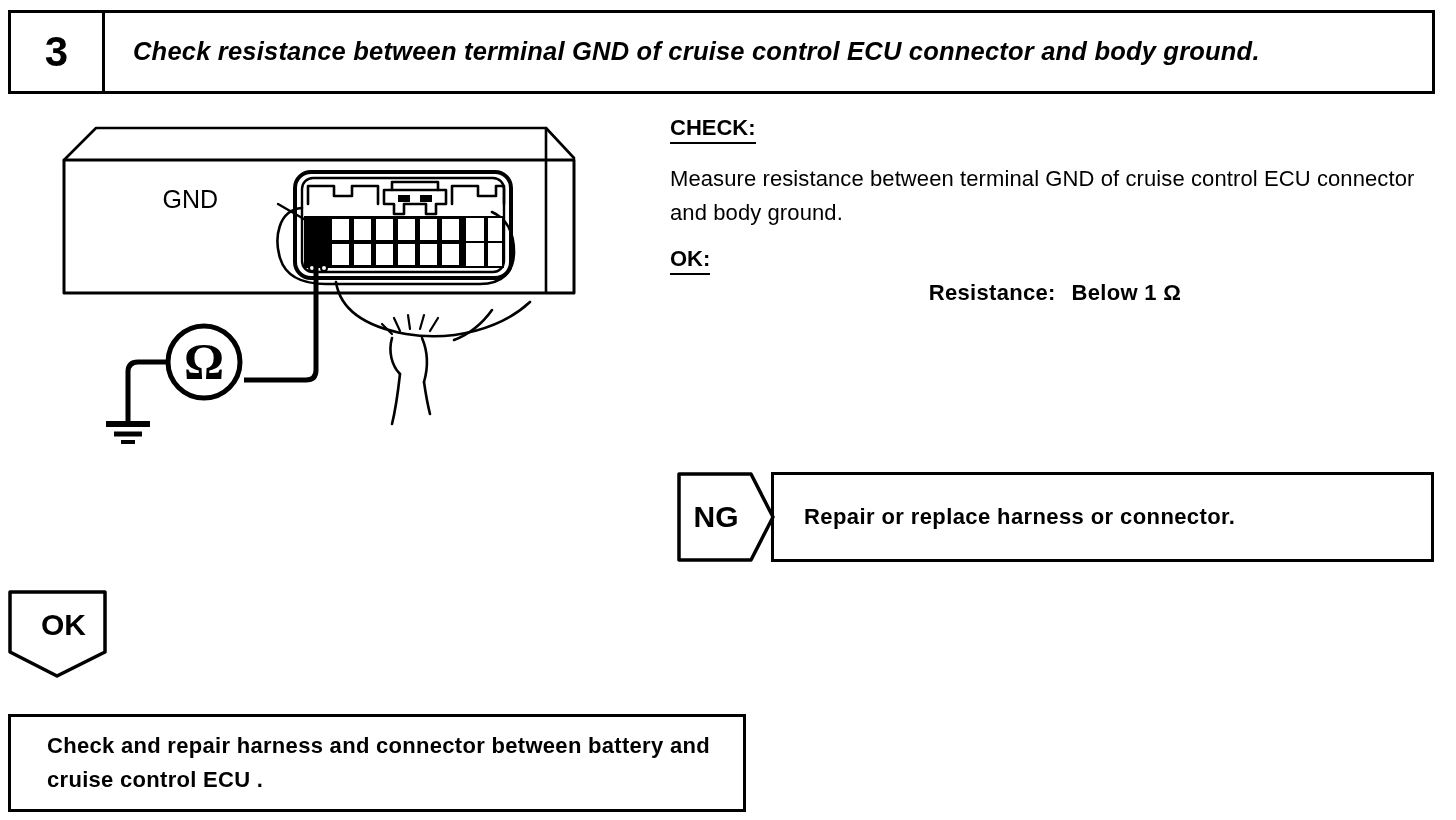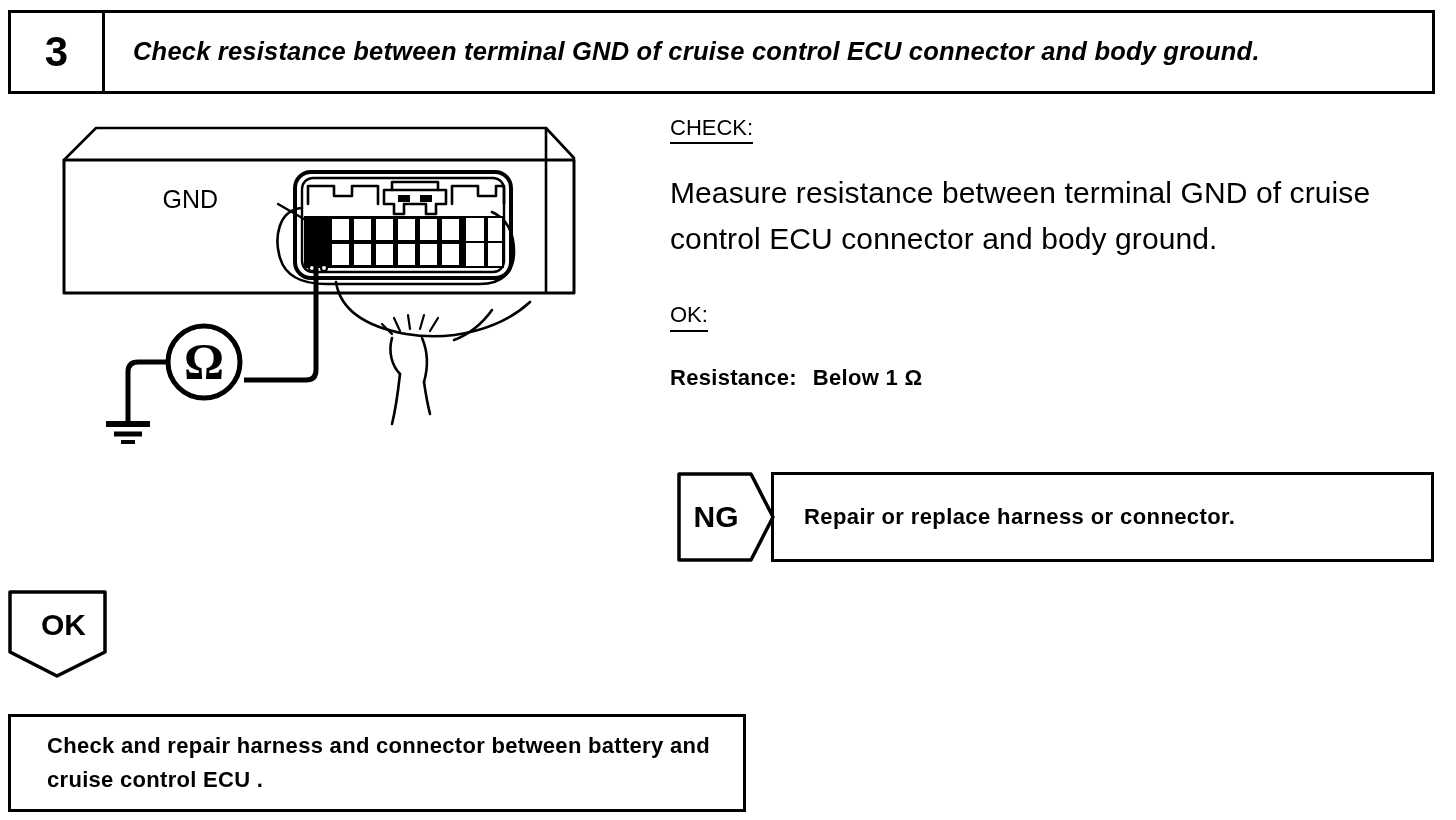--- a/index.html
+++ b/index.html
@@ -68,39 +68,40 @@
 
   
   .text-column {
     position: absolute;
     left: 670px;
     top: 116px;
     width: 770px;
   }
   .label-underlined {
     font-size: 22px;
-    font-weight: normal;
+    font-weight: bold;
     display: inline-block;
     border-bottom: 2.5px solid #000;
     padding-bottom: 2px;
     line-height: 1.1;
   }
   .body-text {
-    font-size: 30px;
+    font-size: 22px;
     line-height: 1.52;
-    margin-top: 26px;
+    margin-top: 18px;
     max-width: 762px;
     letter-spacing: 0.1px;
   }
-  .ok-block { margin-top: 42px; }
+  .ok-block { margin-top: 18px; }
   .spec-line {
     font-size: 22px;
     font-weight: bold;
-    margin-top: 33px;
+    margin-top: 5px;
     letter-spacing: 0.3px;
+    text-align: center;
   }
   .spec-gap { display: inline-block; width: 16px; }
 
   
   .ng-row {
     position: absolute;
     left: 658px;
     top: 470px;
     width: 778px;
     height: 94px;

